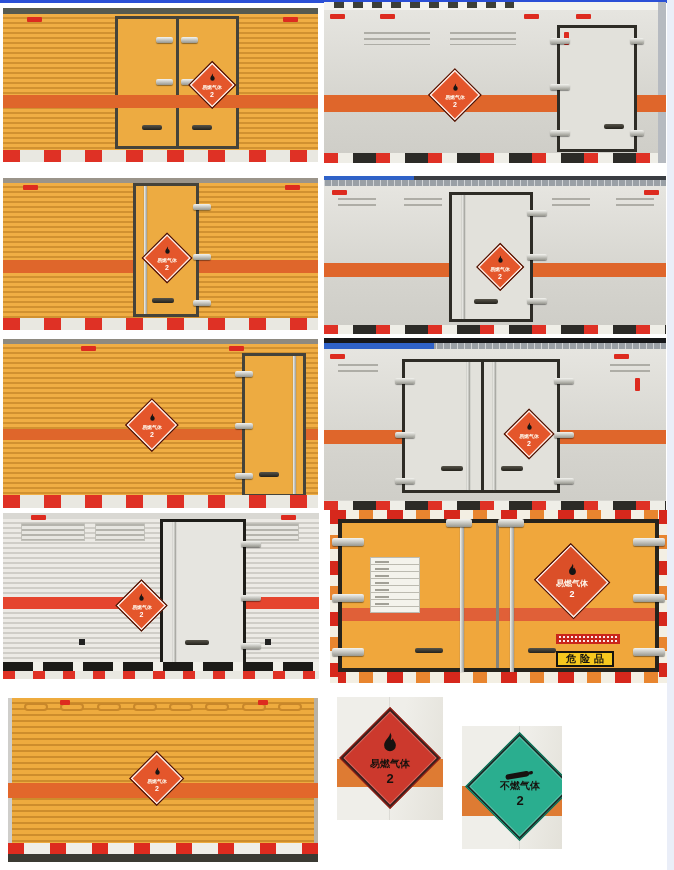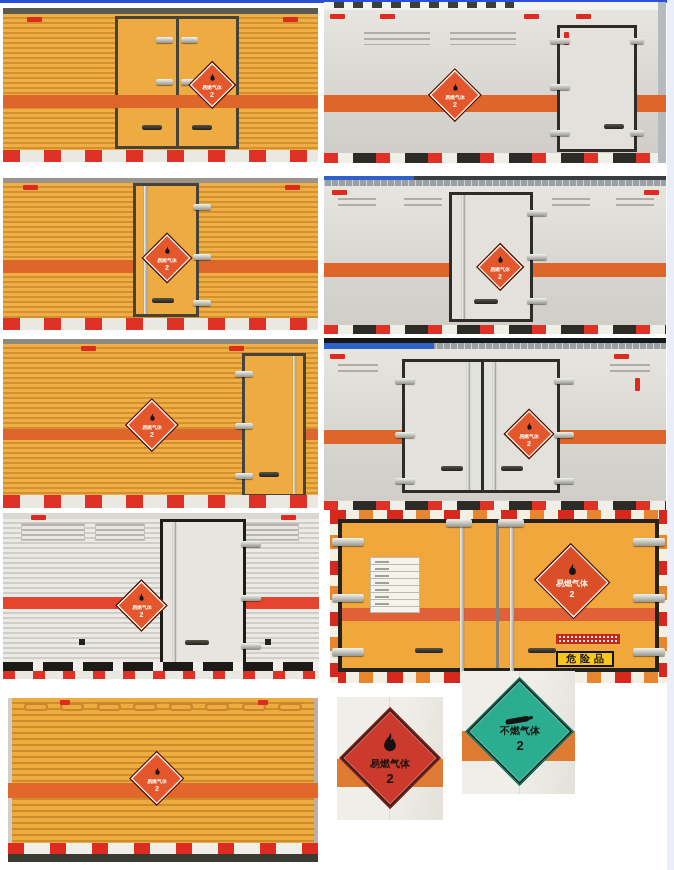--- a/index.html
+++ b/index.html
@@ -367,21 +367,21 @@
       <div class="pl-c">
         <svg viewBox="0 0 20 20">
             <path d="M10 1c.5 3.2-4.2 5.2-4.2 9.2a4.2 4.2 0 0 0 8.4 0c0-2.3-1.6-3.4-2.3-5.2-.3 1.7-1.9 2.3-1-.6.5-1.5-.5-2.6-.9-3.4z" fill="#171210"></path>
           </svg>
         <i class="pl-label">易燃气体</i>
         <b class="pl-class">2</b>
       </div>
     </div>
   </figure>
 
-  <figure class="photo wallA" style="left:462px;top:671px;width:113px;height:123px">
+  <figure class="photo wallA" style="left:462px;top:726px;width:100px;height:123px">
     <div class="wallseam" style="left:57px"></div>
     <div class="abs" style="left:0;right:0;top:60px;height:30px;background:#de7b33"></div>
     <div class="placard pl-big" style="left:11px;top:14px;width:94px;height:94px">
       <div class="pl-d dark" style="background:#2aae8f;border:1px solid #0b6b52"></div>
       <div class="pl-c">
         <svg viewBox="0 0 44 16" style="width:34px;height:13px">
           <g transform="rotate(-10 22 8)">
             <rect x="3" y="5" width="31" height="7" rx="3.5" fill="#171210"></rect>
             <rect x="33" y="6.2" width="6" height="4" rx="2" fill="#171210"></rect>
           </g>

